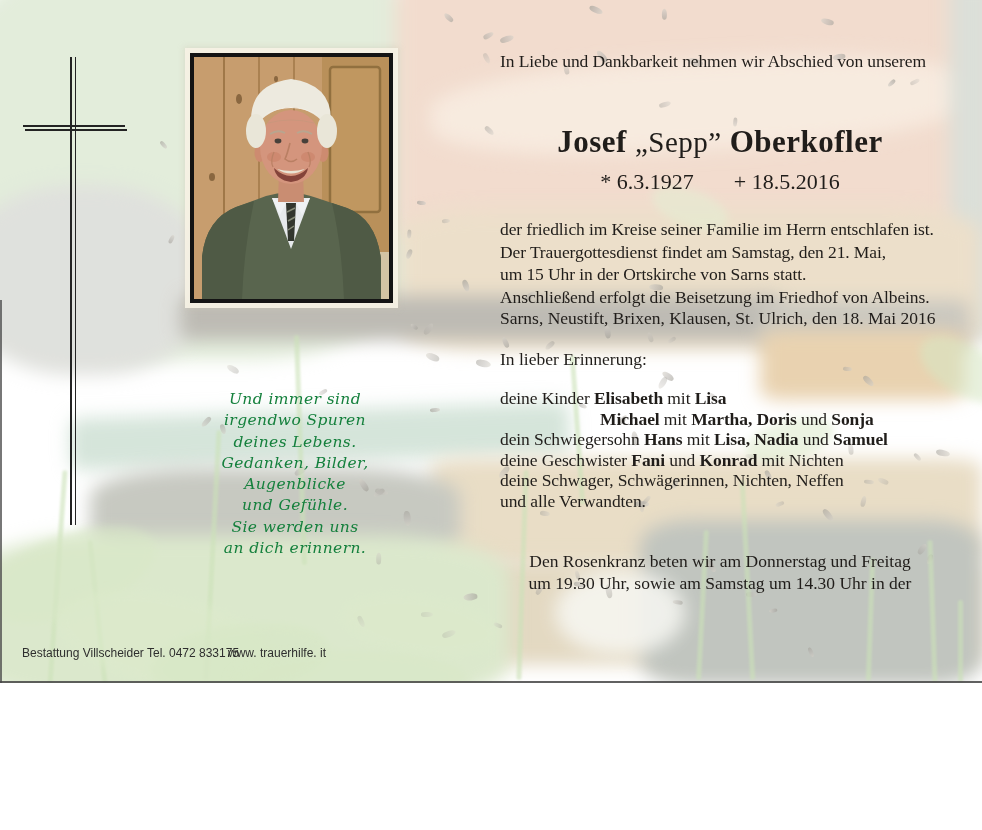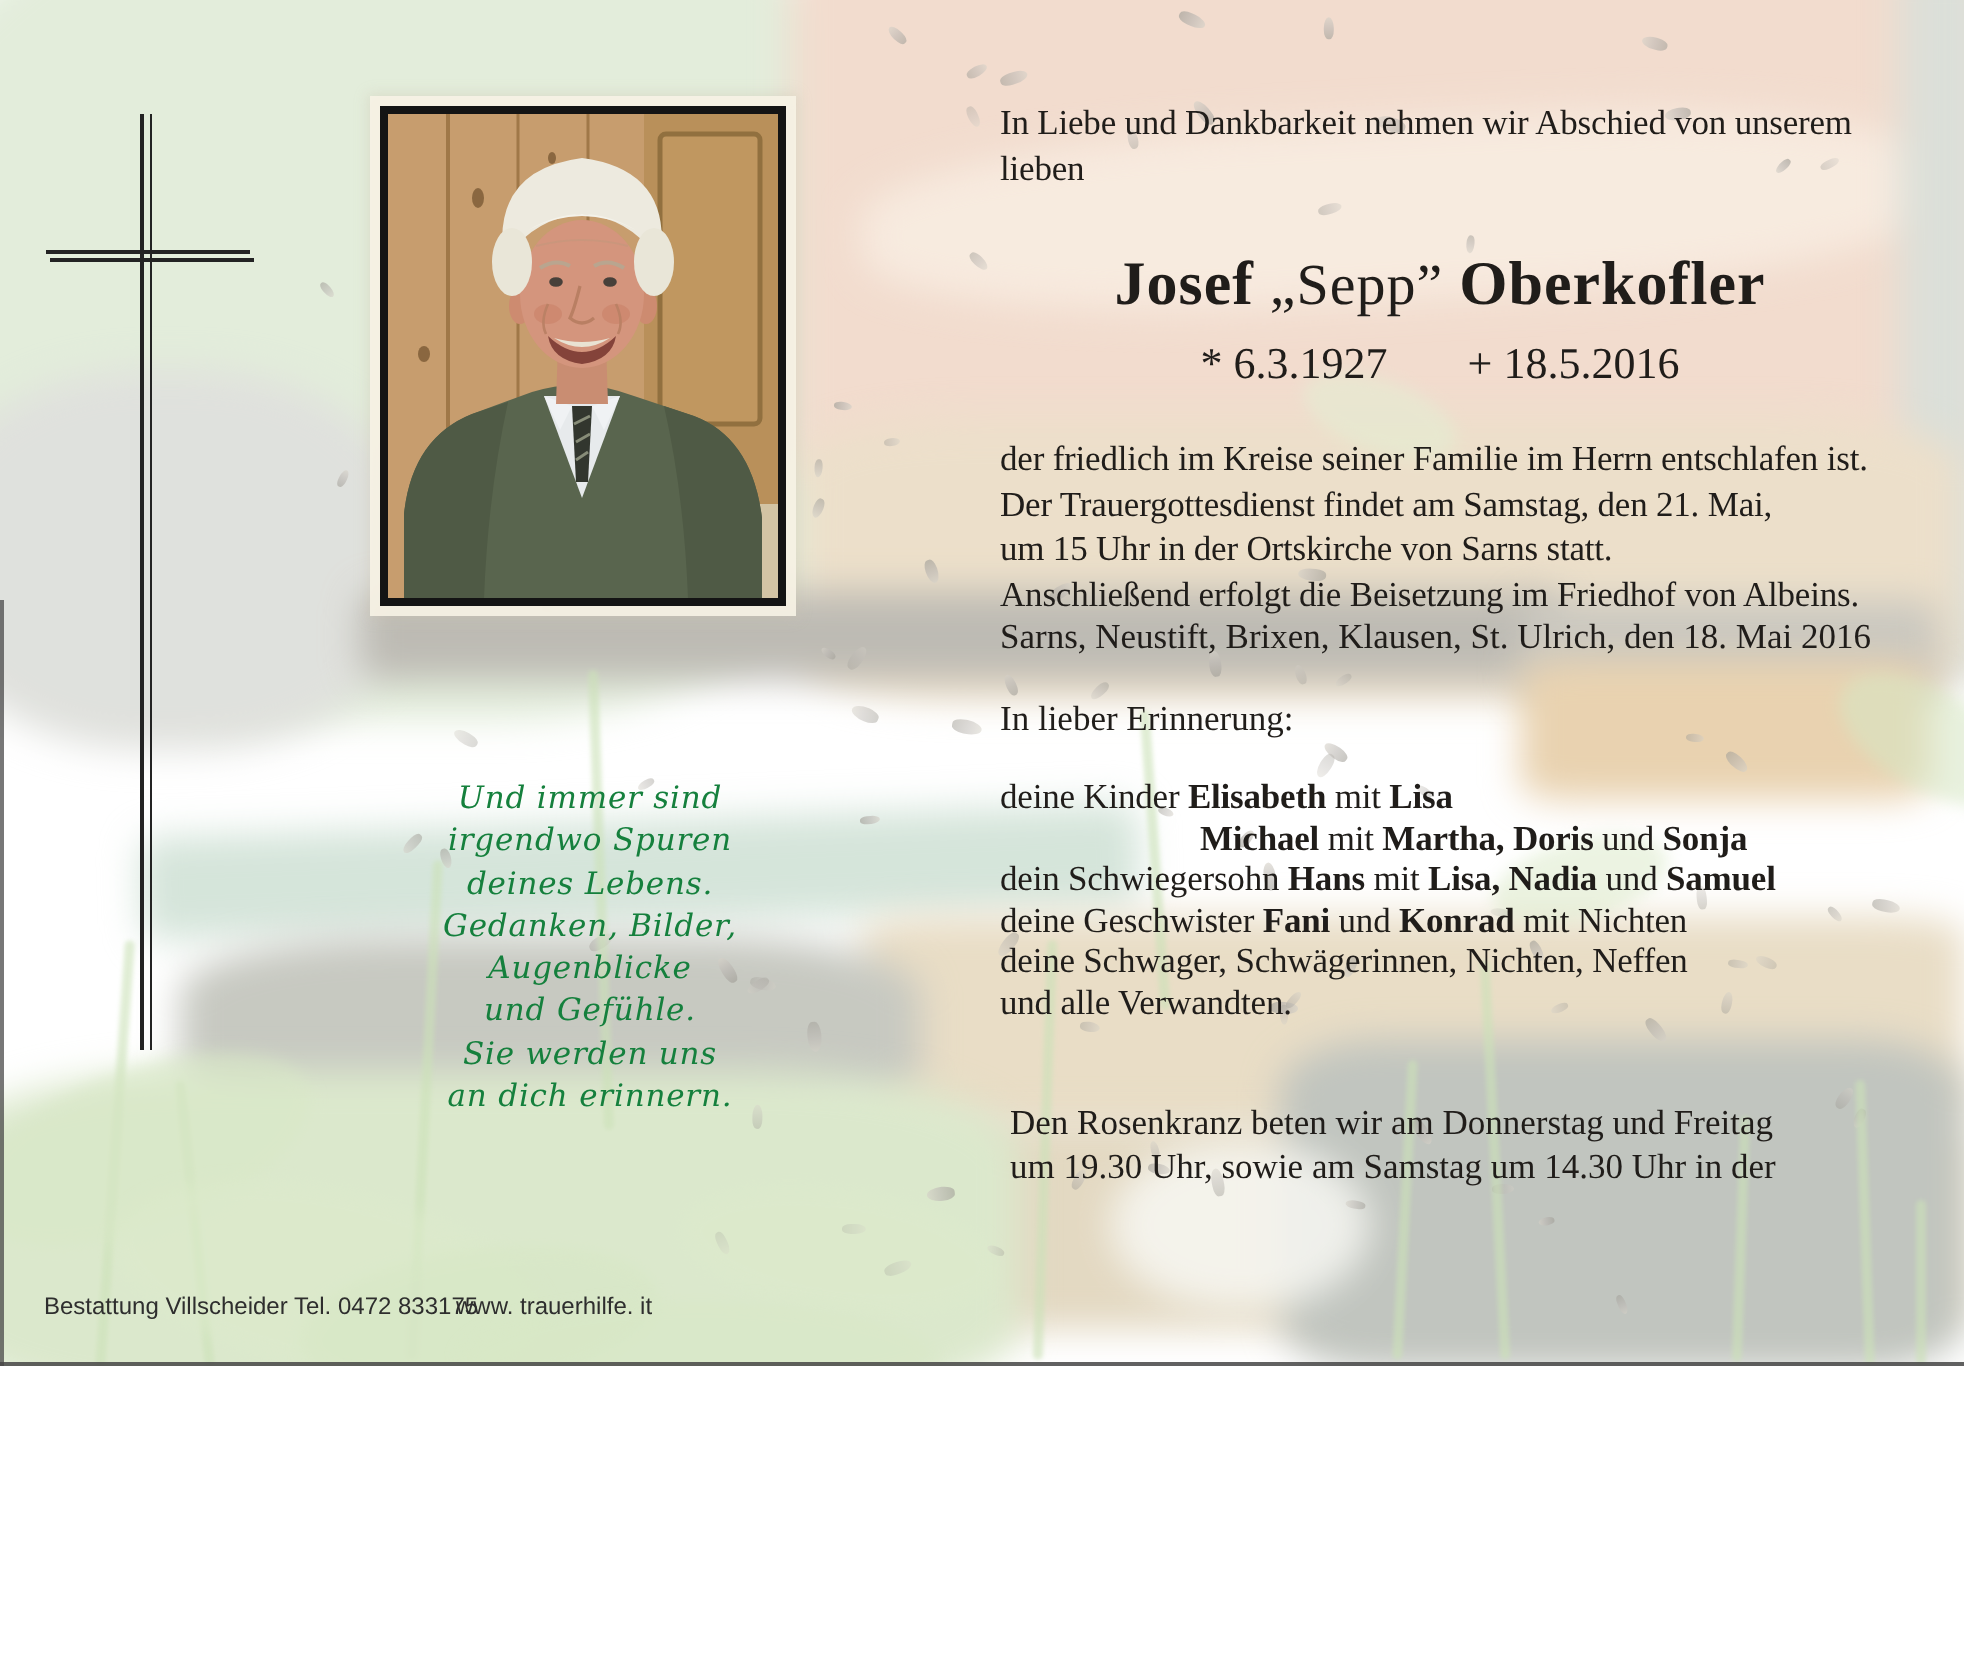--- a/index.html
+++ b/index.html
@@ -28,21 +28,21 @@
   #nameline .b{font-weight:bold;margin-top:32px;}
   #nameline .nick{font-weight:normal;font-size:29px;margin:0 8px;}
   #dates{position:absolute;left:500px;top:169px;width:440px;text-align:center;font-size:22px;}
   #dates span{margin:0 20px;}
   #obituary{position:absolute;left:500px;top:218px;font-size:17.5px;line-height:22.5px;letter-spacing:-0.1px;}
   #places{position:absolute;left:500px;top:308px;font-size:17.5px;}
   #remember{position:absolute;left:500px;top:349px;font-size:17.5px;}
   #family{position:absolute;left:500px;top:388px;font-size:17.5px;line-height:20.5px;letter-spacing:-0.1px;}
   #family .fline.ind{padding-left:100px;}
   #family .b{font-weight:bold;}
-  #rosary{position:absolute;left:505px;top:551px;width:430px;font-size:17.5px;line-height:21.8px;}
+  #rosary{position:absolute;left:505px;top:551px;width:430px;text-align:center;font-size:17.5px;line-height:21.8px;}
   #poem{position:absolute;left:183px;top:389px;width:224px;text-align:center;
         font-family:"DejaVu Serif", serif;font-style:italic;font-size:15.5px;line-height:21.3px;
         color:#15803d;letter-spacing:0.4px;}
   #footer{position:absolute;left:0;top:646px;width:500px;height:20px;
           font-family:"Liberation Sans", sans-serif;font-size:12px;color:#2e2e2e;}
   #footer .fh{position:absolute;left:22px;top:0;}
   #footer .web{position:absolute;left:228px;top:0;}
 </style>
 </head>
 <body>
@@ -253,21 +253,20 @@
       <div>deines Lebens.</div>
       <div>Gedanken, Bilder,</div>
       <div>Augenblicke</div>
       <div>und Gefühle.</div>
       <div>Sie werden uns</div>
       <div>an dich erinnern.</div>
     </div>
 
   <div id="intro">
       <div>In Liebe und Dankbarkeit nehmen wir Abschied von unserem</div>
-      <div>lieben</div>
     </div>
 
   <div id="nameline">
     <span class="b">Josef</span><span class="nick">„Sepp”</span><span class="b">Oberkofler</span>
   </div>
 
   <div id="dates">
     <span>* 6.3.1927</span><span>+ 18.5.2016</span>
   </div>
 

